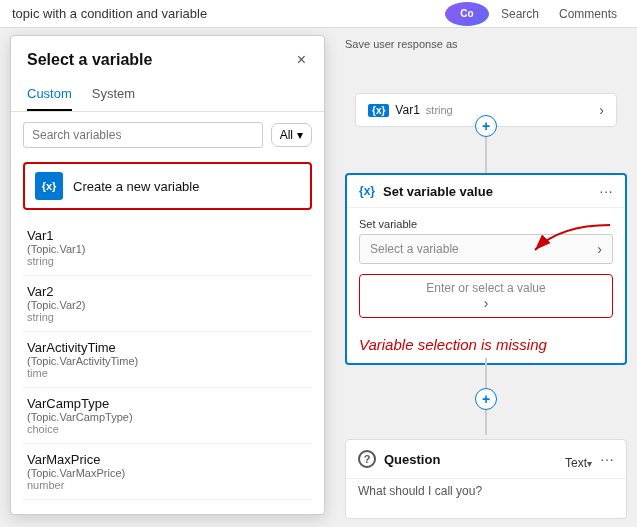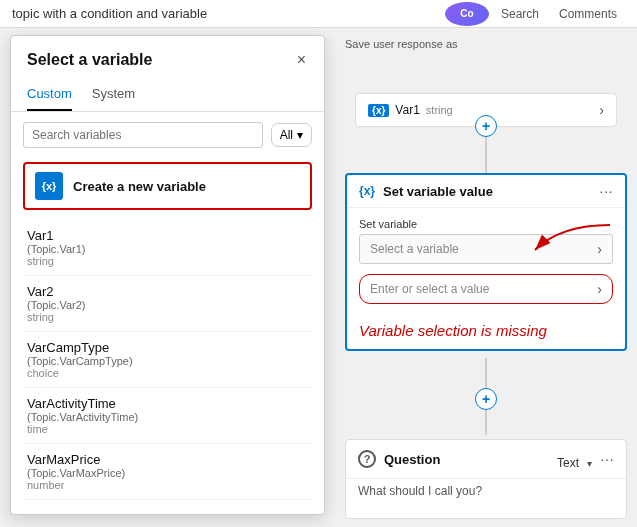--- a/index.html
+++ b/index.html
@@ -159,21 +159,21 @@
       border-radius: 3px;
       display: flex; align-items: center; justify-content: center;
       color: white;
       font-size: 11px;
       font-weight: bold;
       flex-shrink: 0;
     }
     .create-variable-label {
       font-size: 13px;
       color: #111;
-      font-weight: 700;
+      font-weight: 400;
     }
 
     
     .variable-list {
       flex: 1;
       overflow-y: auto;
       padding: 0 12px;
     }
     .variable-item {
       padding: 8px 4px;
@@ -331,25 +331,26 @@
       color: #cc0000;
       margin-top: 18px;
       font-style: italic;
     }
 
     
     .to-value-field {
       display: flex;
       align-items: center;
       border: 1px solid #cc0000;
-      border-radius: 11px;
+      border-radius: 4px;
       padding: 6px 10px;
       background: #fff;
       justify-content: space-between;
       cursor: pointer;
+      flex-direction: column;
     }
 
     
     .card-question {
       position: absolute;
       bottom: 8px;
       left: 10px;
       right: 10px;
       background: #fff;
       border: 1px solid #ddd;
@@ -373,21 +374,21 @@
     }
     .question-title {
       flex: 1;
       font-size: 13px;
       font-weight: 600;
       color: #111;
     }
     .text-type-badge {
       display: flex;
       align-items: center;
-      gap: 8px;
+      gap: 0;
       font-size: 12px;
       color: #333;
       margin-top: 8px;
     }
     .dropdown-arrow {
       font-size: 10px;
       color: #555;
     }
     .card-question-body {
       padding: 4px 12px 20px;
@@ -459,29 +460,29 @@
       <div class="var-type">string</div>
     </div>
 
     <div class="variable-item">
       <div class="var-name">Var2</div>
       <div class="var-path">(Topic.Var2)</div>
       <div class="var-type">string</div>
     </div>
 
     <div class="variable-item">
+      <div class="var-name">VarActivityTime</div>
+      <div class="var-path">(Topic.VarActivityTime)</div>
+      <div class="var-type">time</div>
+    </div>
+
+    <div class="variable-item">
       <div class="var-name">VarCampType</div>
       <div class="var-path">(Topic.VarCampType)</div>
       <div class="var-type">choice</div>
-    </div>
-
-    <div class="variable-item">
-      <div class="var-name">VarActivityTime</div>
-      <div class="var-path">(Topic.VarActivityTime)</div>
-      <div class="var-type">time</div>
     </div>
 
     <div class="variable-item">
       <div class="var-name">VarMaxPrice</div>
       <div class="var-path">(Topic.VarMaxPrice)</div>
       <div class="var-type">number</div>
     </div>
   </div>
 </div>
 

